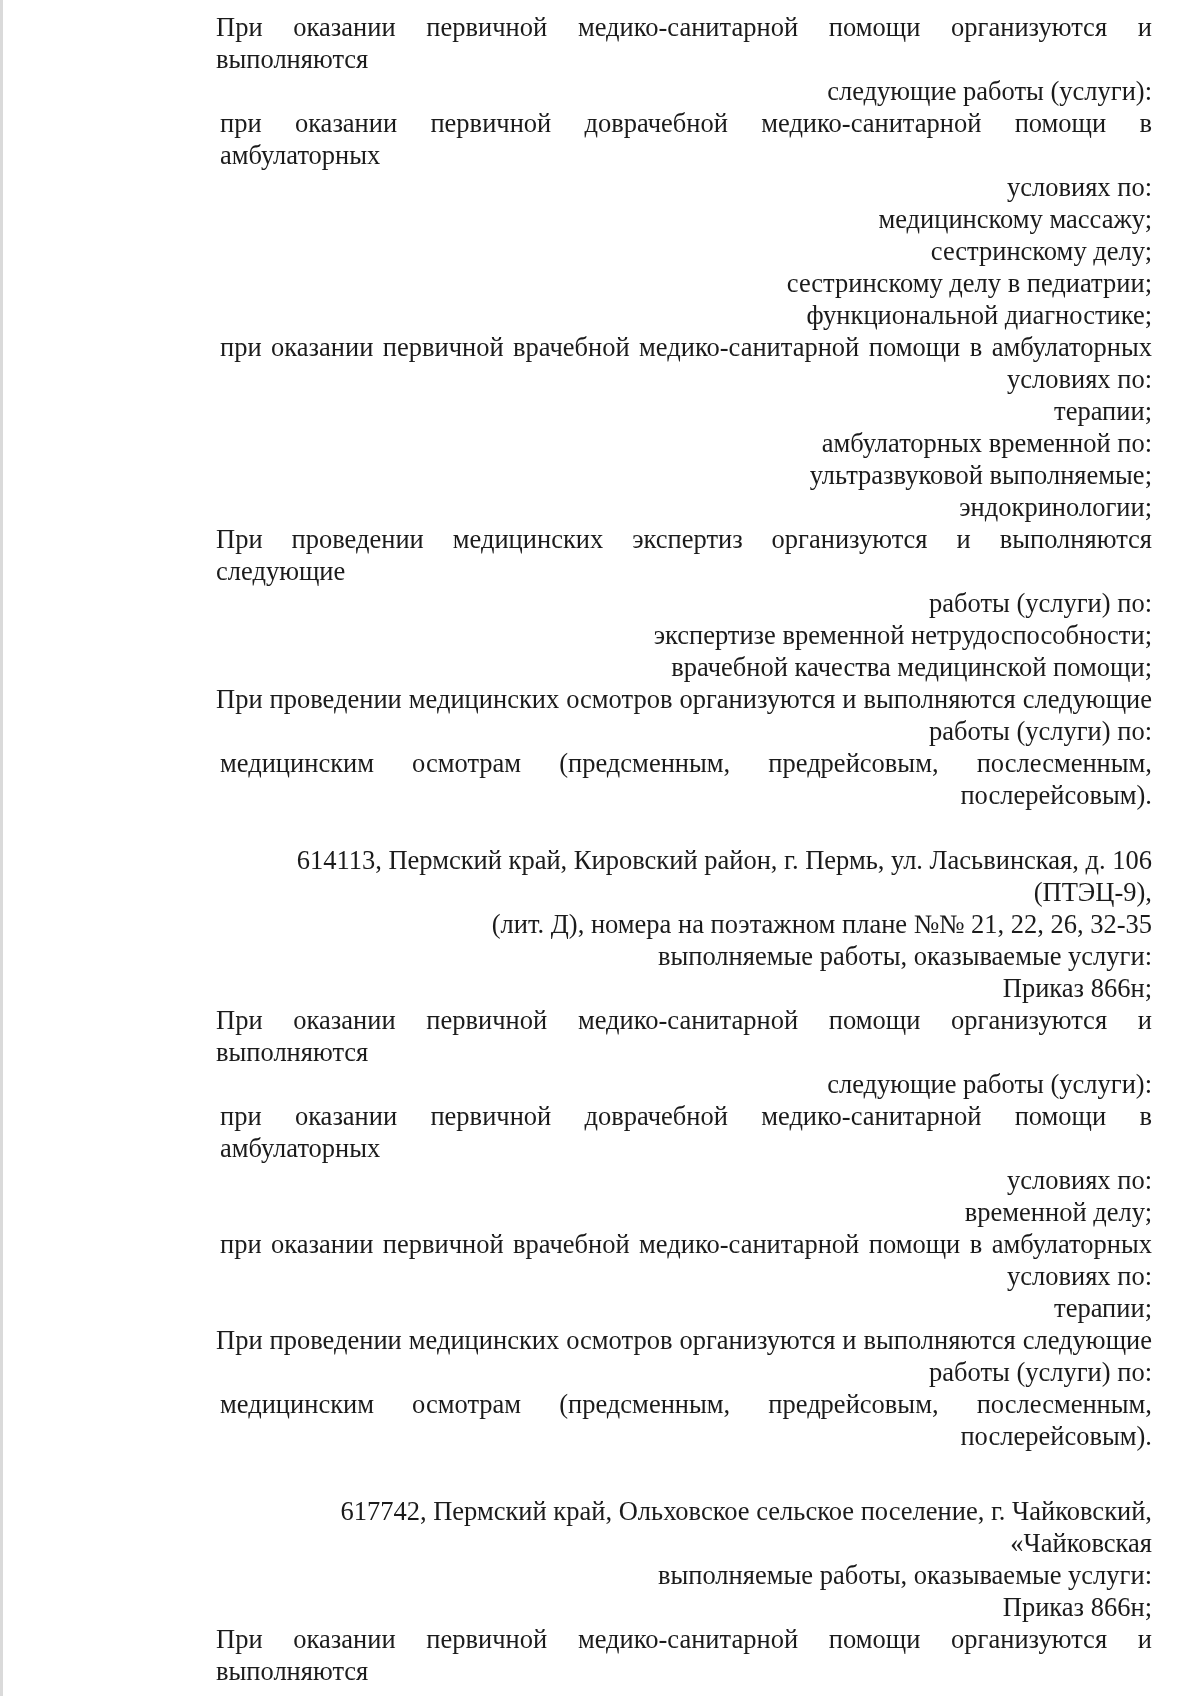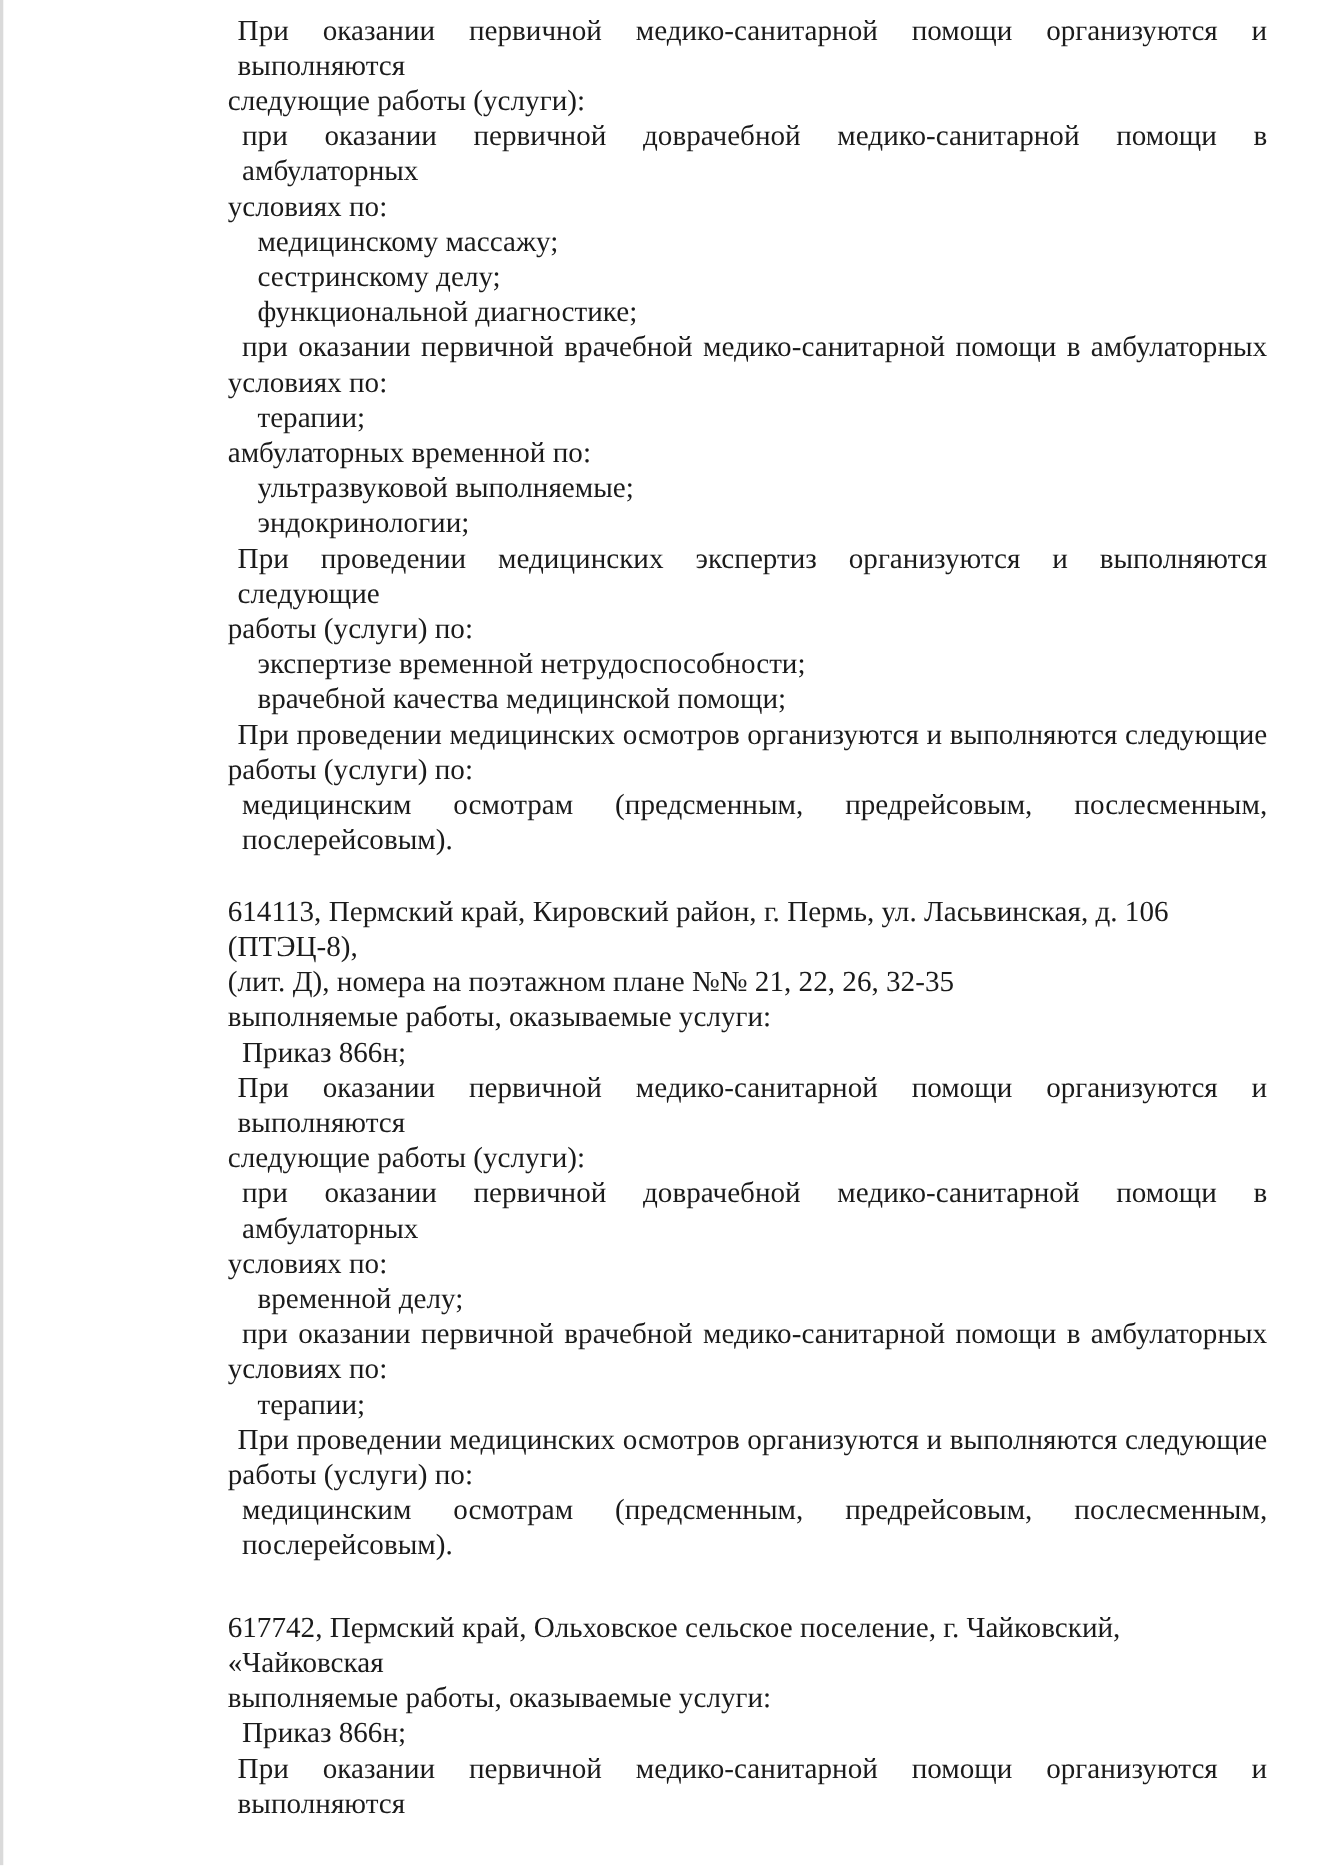--- a/index.html
+++ b/index.html
@@ -23,59 +23,60 @@
     left:207px;
     top:11px;
     width:945px;
     font-size:26.5px;
     line-height:32px;
     -webkit-font-smoothing:antialiased;
   }
   .block{margin:0;}
   .line{min-height:32px;}
   
-  .a-l{text-align:left;}
+  .a-l{text-align:right;}
   .a-j{text-align:justify;text-align-last:justify;}
   
   .i-0{padding-left:0;}
   .i-1{padding-left:9px;}
   .i-2{padding-left:13px;}
   .i-3{padding-left:27px;}
 </style>
 </head>
 <body>
 
 <div class="page">
   <div class="edge-line"></div>
   <div class="doc" style="color: rgb(27, 27, 27);">
       <div class="block" style="margin-top: 0px;">
         <div class="line a-j i-1">При оказании первичной медико-санитарной помощи организуются и выполняются</div>
         <div class="line a-l i-0">следующие работы (услуги):</div>
         <div class="line a-j i-2">при оказании первичной доврачебной медико-санитарной помощи в амбулаторных</div>
         <div class="line a-l i-0">условиях по:</div>
         <div class="line a-l i-3">медицинскому массажу;</div>
         <div class="line a-l i-3">сестринскому делу;</div>
+        <div class="line a-l i-3">сестринскому делу в педиатрии;</div>
         <div class="line a-l i-3">функциональной диагностике;</div>
         <div class="line a-j i-2">при оказании первичной врачебной медико-санитарной помощи в амбулаторных</div>
         <div class="line a-l i-0">условиях по:</div>
         <div class="line a-l i-3">терапии;</div>
         <div class="line a-l i-0">амбулаторных временной по:</div>
         <div class="line a-l i-3">ультразвуковой выполняемые;</div>
         <div class="line a-l i-3">эндокринологии;</div>
         <div class="line a-j i-1">При проведении медицинских экспертиз организуются и выполняются следующие</div>
         <div class="line a-l i-0">работы (услуги) по:</div>
         <div class="line a-l i-3">экспертизе временной нетрудоспособности;</div>
         <div class="line a-l i-3">врачебной качества медицинской помощи;</div>
         <div class="line a-j i-1">При проведении медицинских осмотров организуются и выполняются следующие</div>
         <div class="line a-l i-0">работы (услуги) по:</div>
         <div class="line a-j i-2">медицинским осмотрам (предсменным, предрейсовым, послесменным,</div>
         <div class="line a-l i-2">послерейсовым).</div>
       </div>
       <div class="block" style="margin-top: 33px;">
-        <div class="line a-l i-0">614113, Пермский край, Кировский район, г. Пермь, ул. Ласьвинская, д. 106 (ПТЭЦ-8),</div>
+        <div class="line a-l i-0">614113, Пермский край, Кировский район, г. Пермь, ул. Ласьвинская, д. 106 (ПТЭЦ-9),</div>
         <div class="line a-l i-0">(лит. Д), номера на поэтажном плане №№ 21, 22, 26, 32-35</div>
         <div class="line a-l i-0">выполняемые работы, оказываемые услуги:</div>
         <div class="line a-l i-2">Приказ 866н;</div>
         <div class="line a-j i-1">При оказании первичной медико-санитарной помощи организуются и выполняются</div>
         <div class="line a-l i-0">следующие работы (услуги):</div>
         <div class="line a-j i-2">при оказании первичной доврачебной медико-санитарной помощи в амбулаторных</div>
         <div class="line a-l i-0">условиях по:</div>
         <div class="line a-l i-3">временной делу;</div>
         <div class="line a-j i-2">при оказании первичной врачебной медико-санитарной помощи в амбулаторных</div>
         <div class="line a-l i-0">условиях по:</div>

